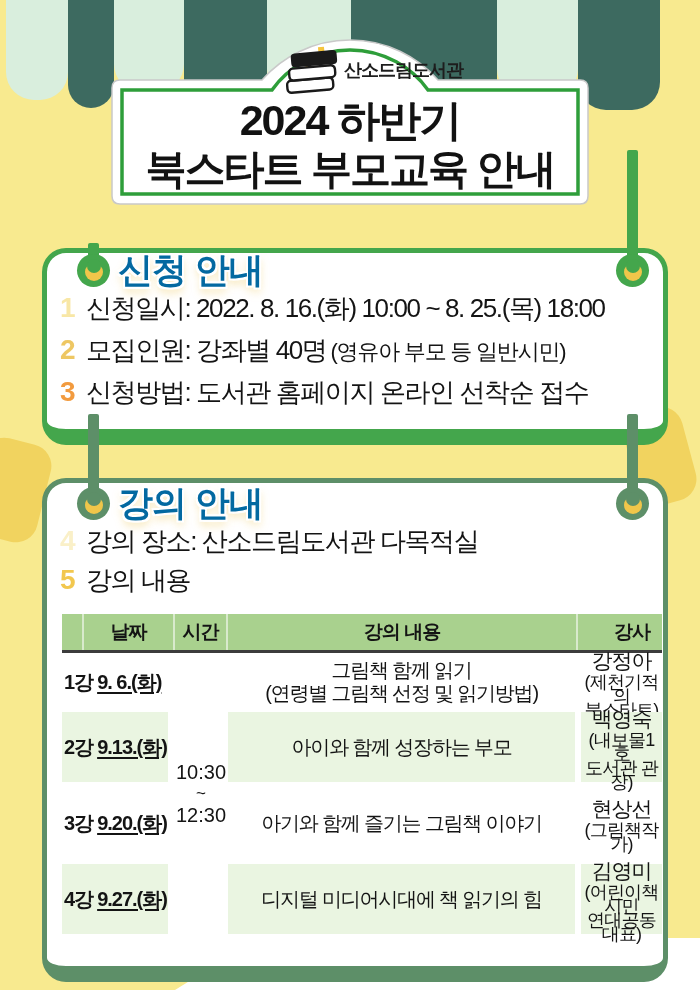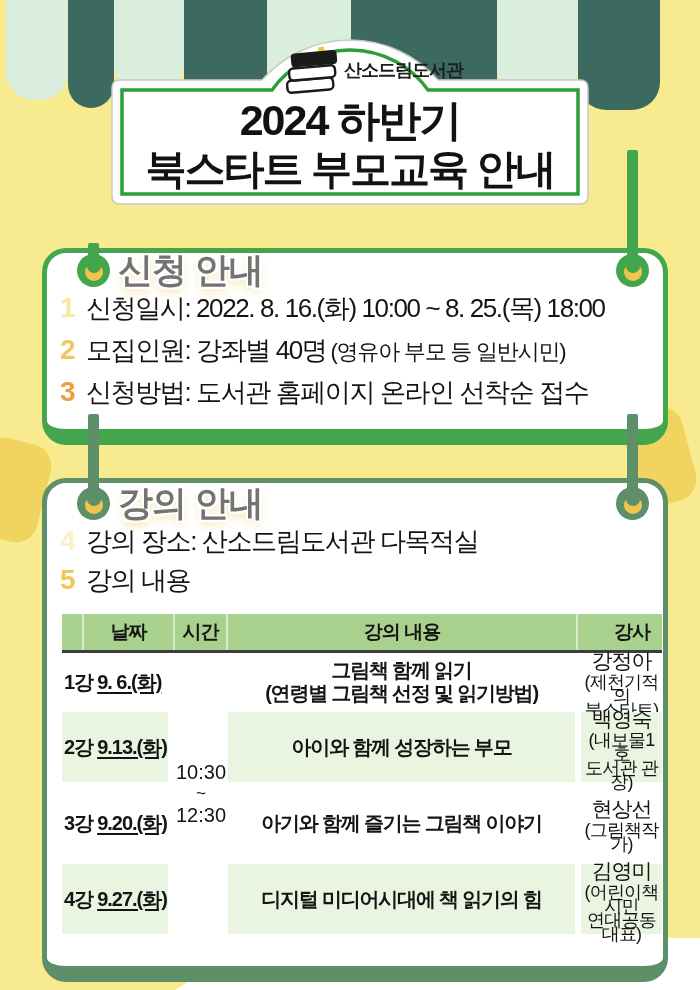--- a/index.html
+++ b/index.html
@@ -33,21 +33,21 @@
   .pin { position:absolute; width:33px; height:33px; border-radius:50%; z-index:4; }
   .pin.g1 { background:#44a64c; }
   .pin.g2 { background:#5d8f68; }
   .pin::before { content:""; position:absolute; left:7.5px; top:8.5px;
     width:18px; height:18px; border-radius:50%; background:#f0c64a; }
   .pin.g1::after, .pin.g2::after { content:""; position:absolute; left:9.5px; top:4.5px;
     width:14px; height:14px; border-radius:50%; }
   .pin.g1::after { background:#44a64c; }
   .pin.g2::after { background:#5d8f68; }
   .section-heading { position:absolute; left:118px; z-index:5;
-    font-size:35px; font-weight:800; letter-spacing:-1px; color:#737373;
+    font-size:35px; font-weight:800; letter-spacing:-1px; color:#0369a1;
     text-shadow:-2px -2px 0 #fff, 2px -2px 0 #fff, -2px 2px 0 #fff, 2px 2px 0 #fff,
                  0 5px 8px rgba(235,190,60,.55); }
   .info-item { position:absolute; left:60px; width:586px; z-index:5;
     display:flex; align-items:baseline; }
   .info-item .num { font-size:28px; font-weight:800; width:26px; flex:0 0 26px; }
   .num.n1 { color:#f8e7a6; } .num.n2 { color:#eec763; } .num.n3 { color:#f29b3f; }
   .num.n4 { color:#faf0c8; } .num.n5 { color:#f2c74e; }
   .info-item .txt { font-size:26px; letter-spacing:-1.4px; white-space:nowrap; }
   .info-item .sub { font-size:22px; letter-spacing:-1.2px; margin-left:4px; }
   
@@ -60,21 +60,21 @@
   .th:last-child { border-right:none;padding-left:24px; }
   .th.w0 { width:22px; } .th.w1 { width:91px; } .th.w2 { width:53px; }
   .th.w3 { width:350px; } .th.w4 { width:84px; }
   .hrule { position:absolute; left:0; top:36px; width:600px; height:3px; background:#3c3c3c; }
   .cell { position:absolute; display:flex; align-items:center; box-sizing:border-box; }
   .cell.greenbg { background:#eaf5e1; }
   .c-date { left:0; width:106px; padding-left:2px; white-space:nowrap;
     font-size:20px; letter-spacing:-1px;font-weight:bold; }
   .c-date .d { text-decoration:underline; text-underline-offset:3px; margin-left:4px; }
   .c-content { left:166px; width:347px; justify-content:center; text-align:center;
-    font-size:20px; letter-spacing:-1.2px; flex-direction:column; line-height:23px;font-weight:bold; }
+    font-size:20px; letter-spacing:-1.2px; flex-direction:column; line-height:23px; }
   .c-lect { left:519px; width:81px; justify-content:center; text-align:center;
     flex-direction:column; }
   .c-lect .name { font-size:21px; letter-spacing:-1px; }
   .c-lect .desc { font-size:18px; line-height:14px; letter-spacing:-0.8px; }
   .c-time { left:112px; width:54px; top:40px; height:280px;
     justify-content:center; flex-direction:column; font-size:20px; }
   .c-time .tilde { font-size:17px; line-height:20px; }
   .r1 { top:40px;  height:56px; }
   .r2 { top:98px;  height:70px; }
   .r3 { top:170px; height:78px; }

